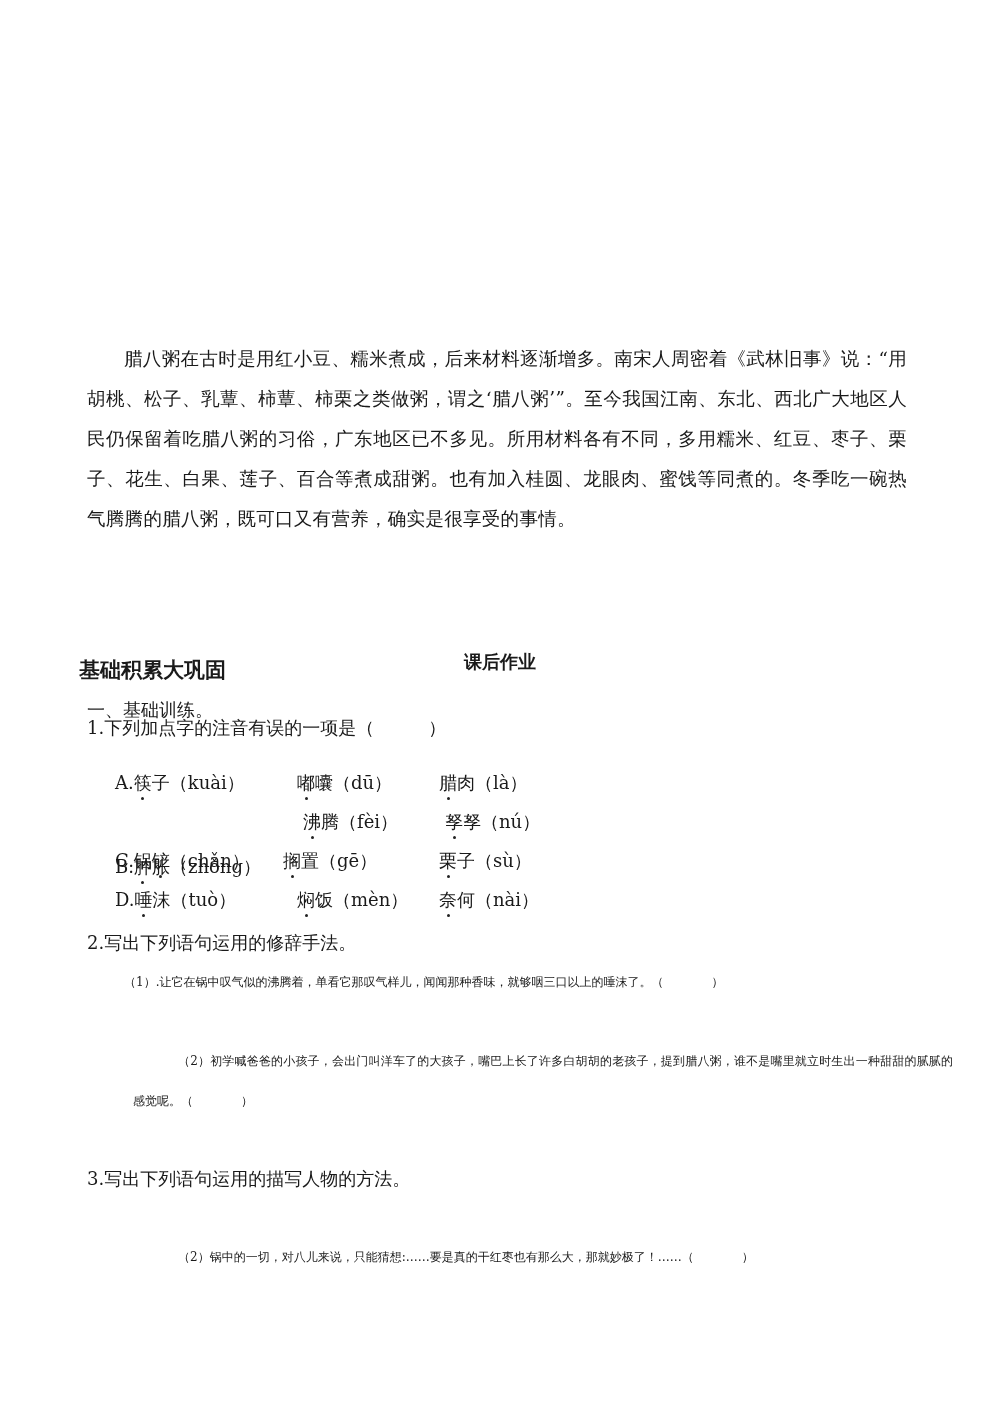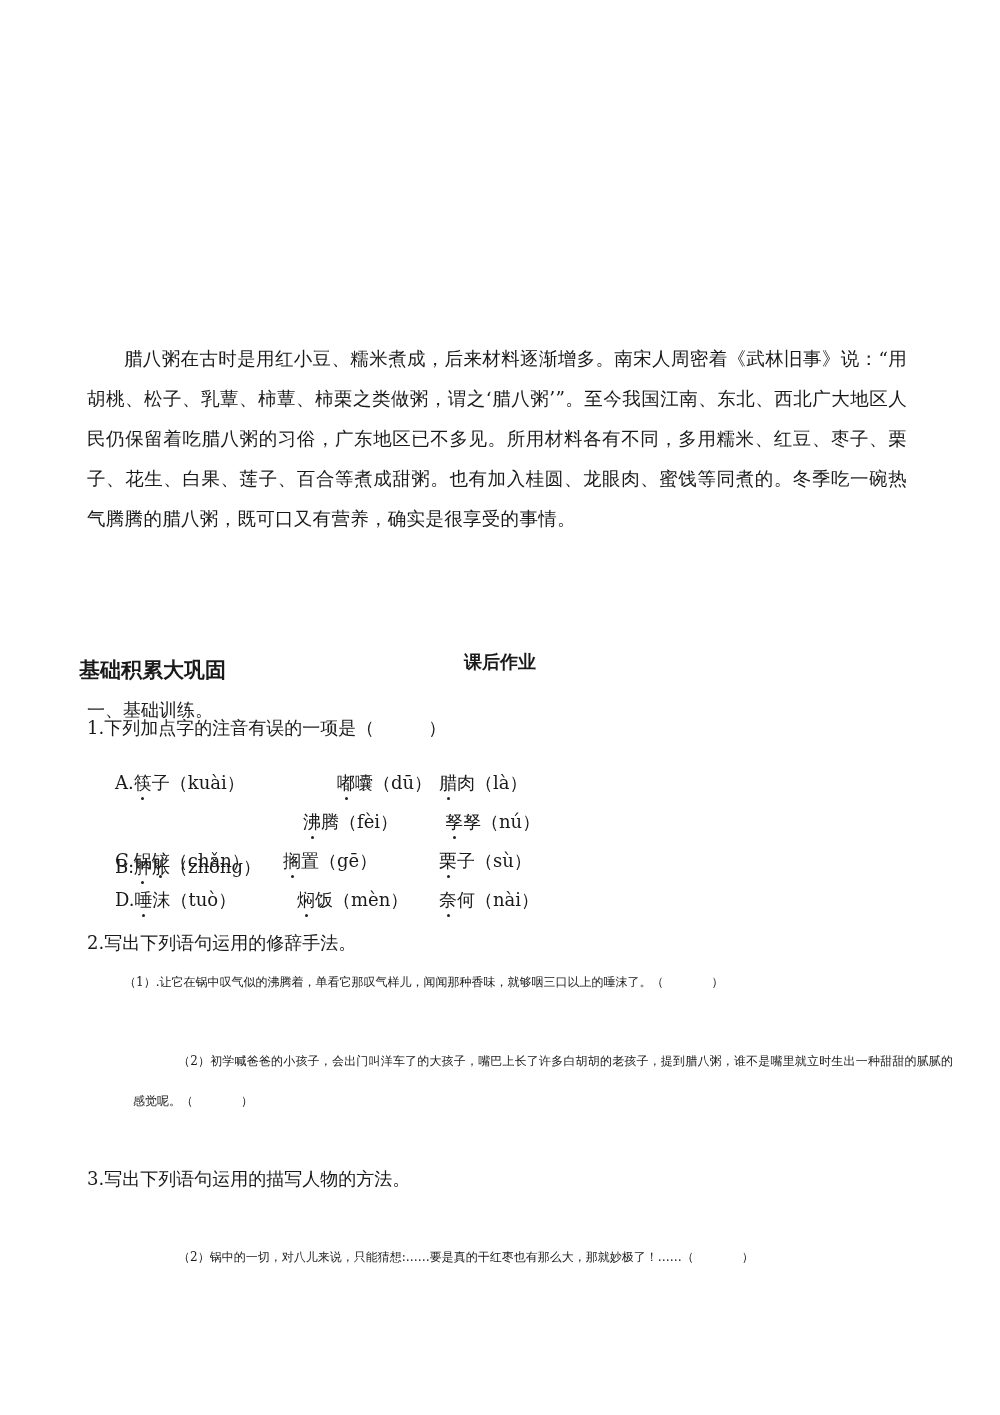--- a/index.html
+++ b/index.html
@@ -53,21 +53,21 @@
 
   <div class="para p2">腊八粥在古时是用红小豆、糯米煮成，后来材料逐渐增多。南宋人周密着《武林旧事》说：“用胡桃、松子、乳蕈、柿蕈、柿栗之类做粥，谓之‘腊八粥’”。至今我国江南、东北、西北广大地区人民仍保留着吃腊八粥的习俗，广东地区已不多见。所用材料各有不同，多用糯米、红豆、枣子、栗子、花生、白果、莲子、百合等煮成甜粥。也有加入桂圆、龙眼肉、蜜饯等同煮的。冬季吃一碗热气腾腾的腊八粥，既可口又有营养，确实是很享受的事情。</div>
 
   <div class="title">课后作业</div>
   <div class="section-head">基础积累大巩固</div>
   <div class="line" style="top:697px;">一、基础训练。</div>
   <div class="line" style="top:715px;">1.下列加点字的注音有误的一项是（　　　）</div>
 
   <div class="opt-row" style="top:770px;">
     <span class="opt" style="left:0;"><span>A.</span><span></span><span class="dot">筷</span><span>子（kuài）</span></span>
-    <span class="opt" style="left:182px;margin-left:40px;"><span></span><span class="dot">嘟</span><span>囔（dū）</span></span>
+    <span class="opt" style="left:182px;"><span></span><span class="dot">嘟</span><span>囔（dū）</span></span>
     <span class="opt" style="left:324px;"><span></span><span class="dot">腊</span><span>肉（là）</span></span>
   </div>
 
   <div class="opt-row" style="top:809px;">
     <span class="opt" style="left:0;margin-top:45px;"><span>B.</span><span></span><span class="dot">肿</span><span>胀（zhǒng）</span></span>
     <span class="opt" style="left:188px;"><span></span><span class="dot">沸</span><span>腾（fèi）</span></span>
     <span class="opt" style="left:330px;"><span></span><span class="dot">孥</span><span>孥（nú）</span></span>
   </div>
 
   <div class="opt-row" style="top:848px;">

